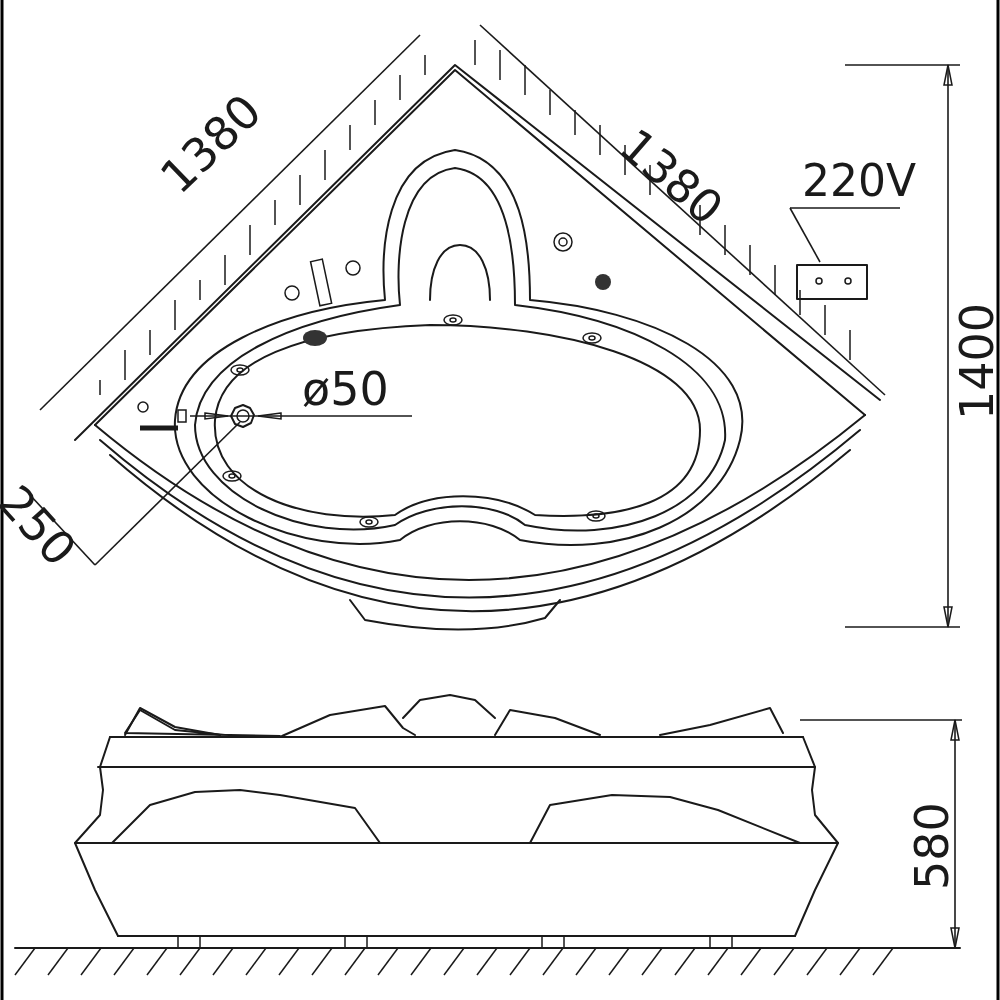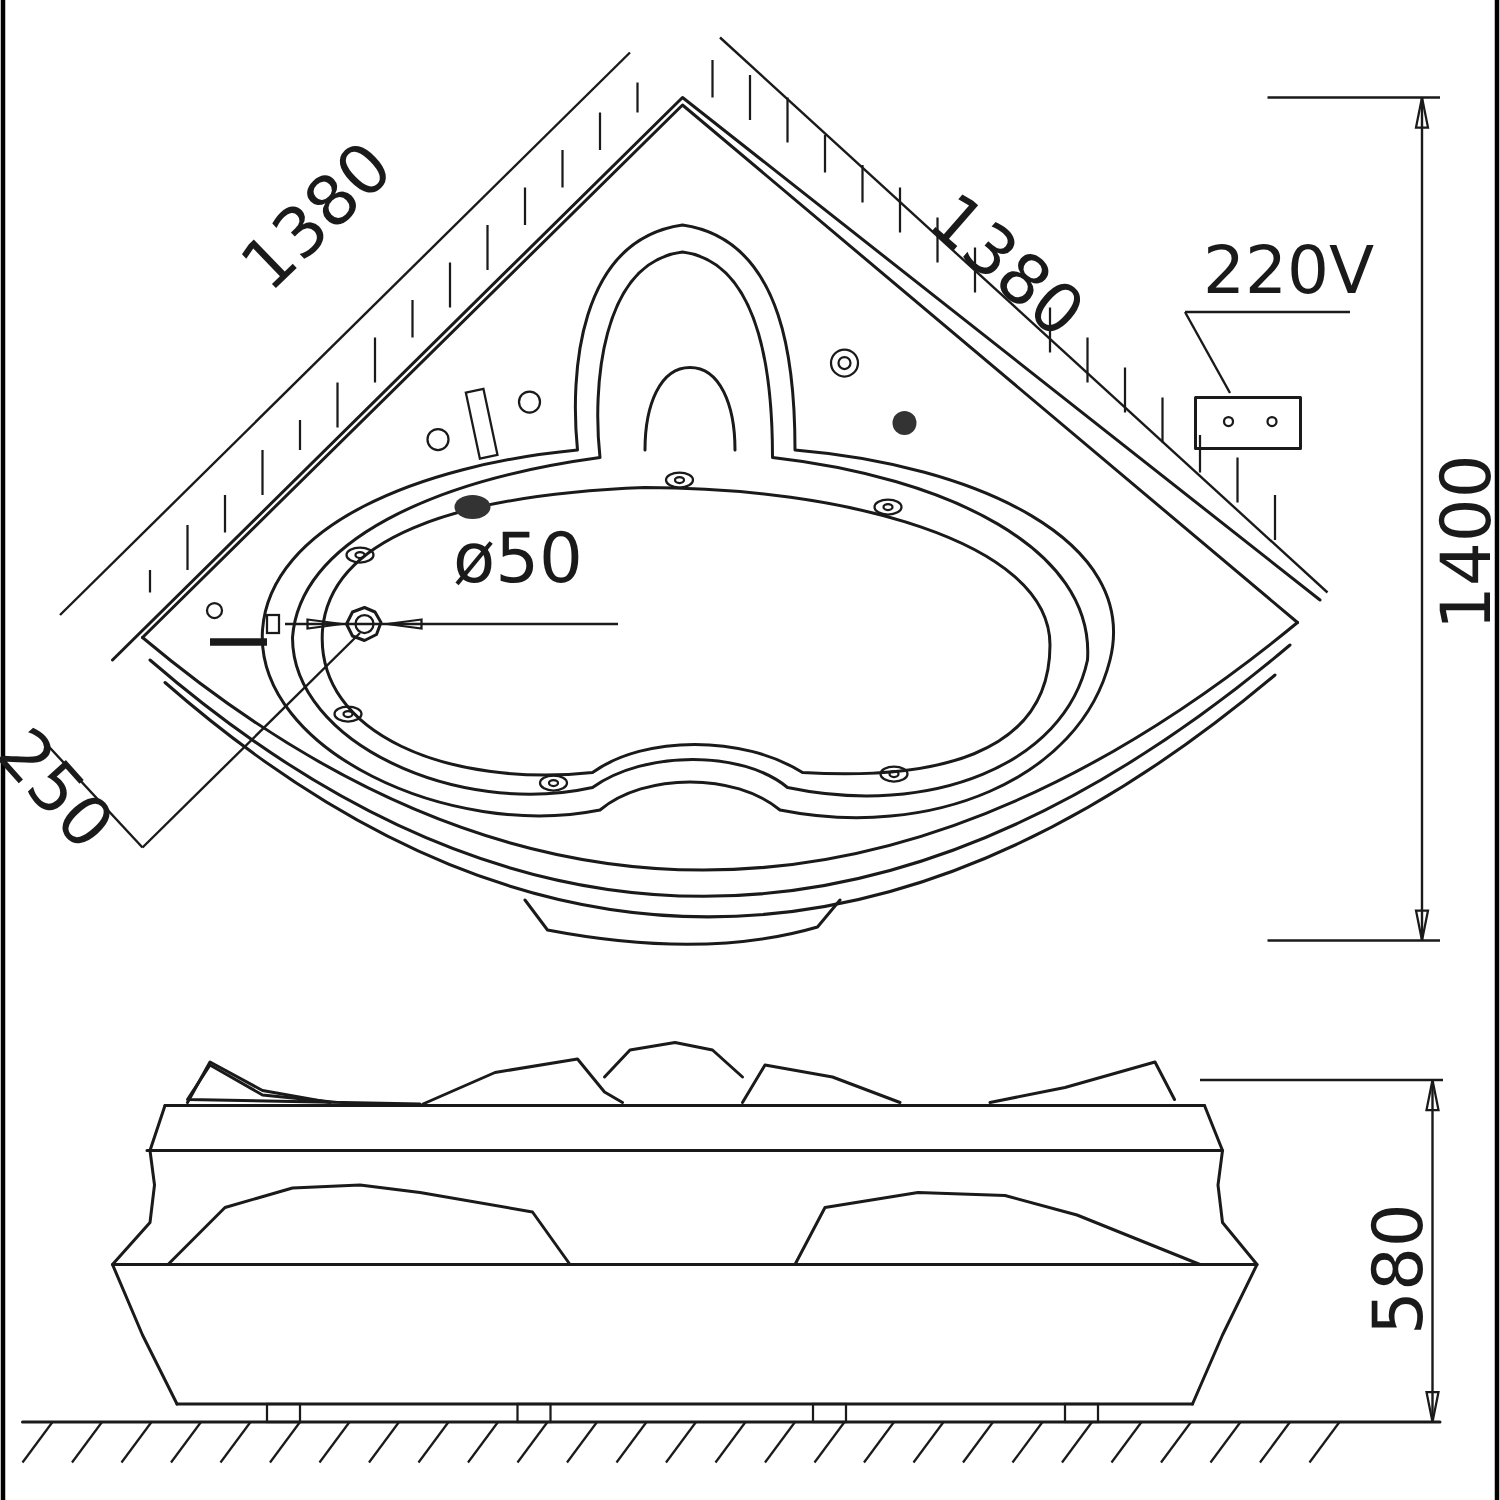--- a/index.html
+++ b/index.html
@@ -181,15 +181,15 @@
       <polygon points="951,740 955,720 959,740" class="thin"></polygon>
       <polygon points="951,928 955,948 959,928" class="thin"></polygon>
     </g>
   </g>
 </svg>
 
 <div class="lab" style="left:150px;top:165px;font-size:46px;transform:rotate(-44deg);transform-origin:left top;">1380</div>
 <div class="lab" style="left:645px;top:118px;font-size:46px;transform:rotate(41deg);transform-origin:left top;">1380</div>
 <div class="lab" style="left:950px;top:420px;font-size:46px;transform:rotate(-90deg);transform-origin:left top;">1400</div>
 <div class="lab" style="left:28px;top:475px;font-size:46px;transform:rotate(48deg);transform-origin:left top;">250</div>
-<div class="lab" style="left:302px;top:345px;font-size:46px;">ø50</div>
+<div class="lab" style="left:302px;top:362px;font-size:46px;">ø50</div>
 <div class="lab" style="left:766px;top:155px;font-size:44px;margin-left:36px;">220V</div>
 <div class="lab" style="left:905px;top:890px;font-size:46px;transform:rotate(-90deg);transform-origin:left top;">580</div>
 
 </body></html>

